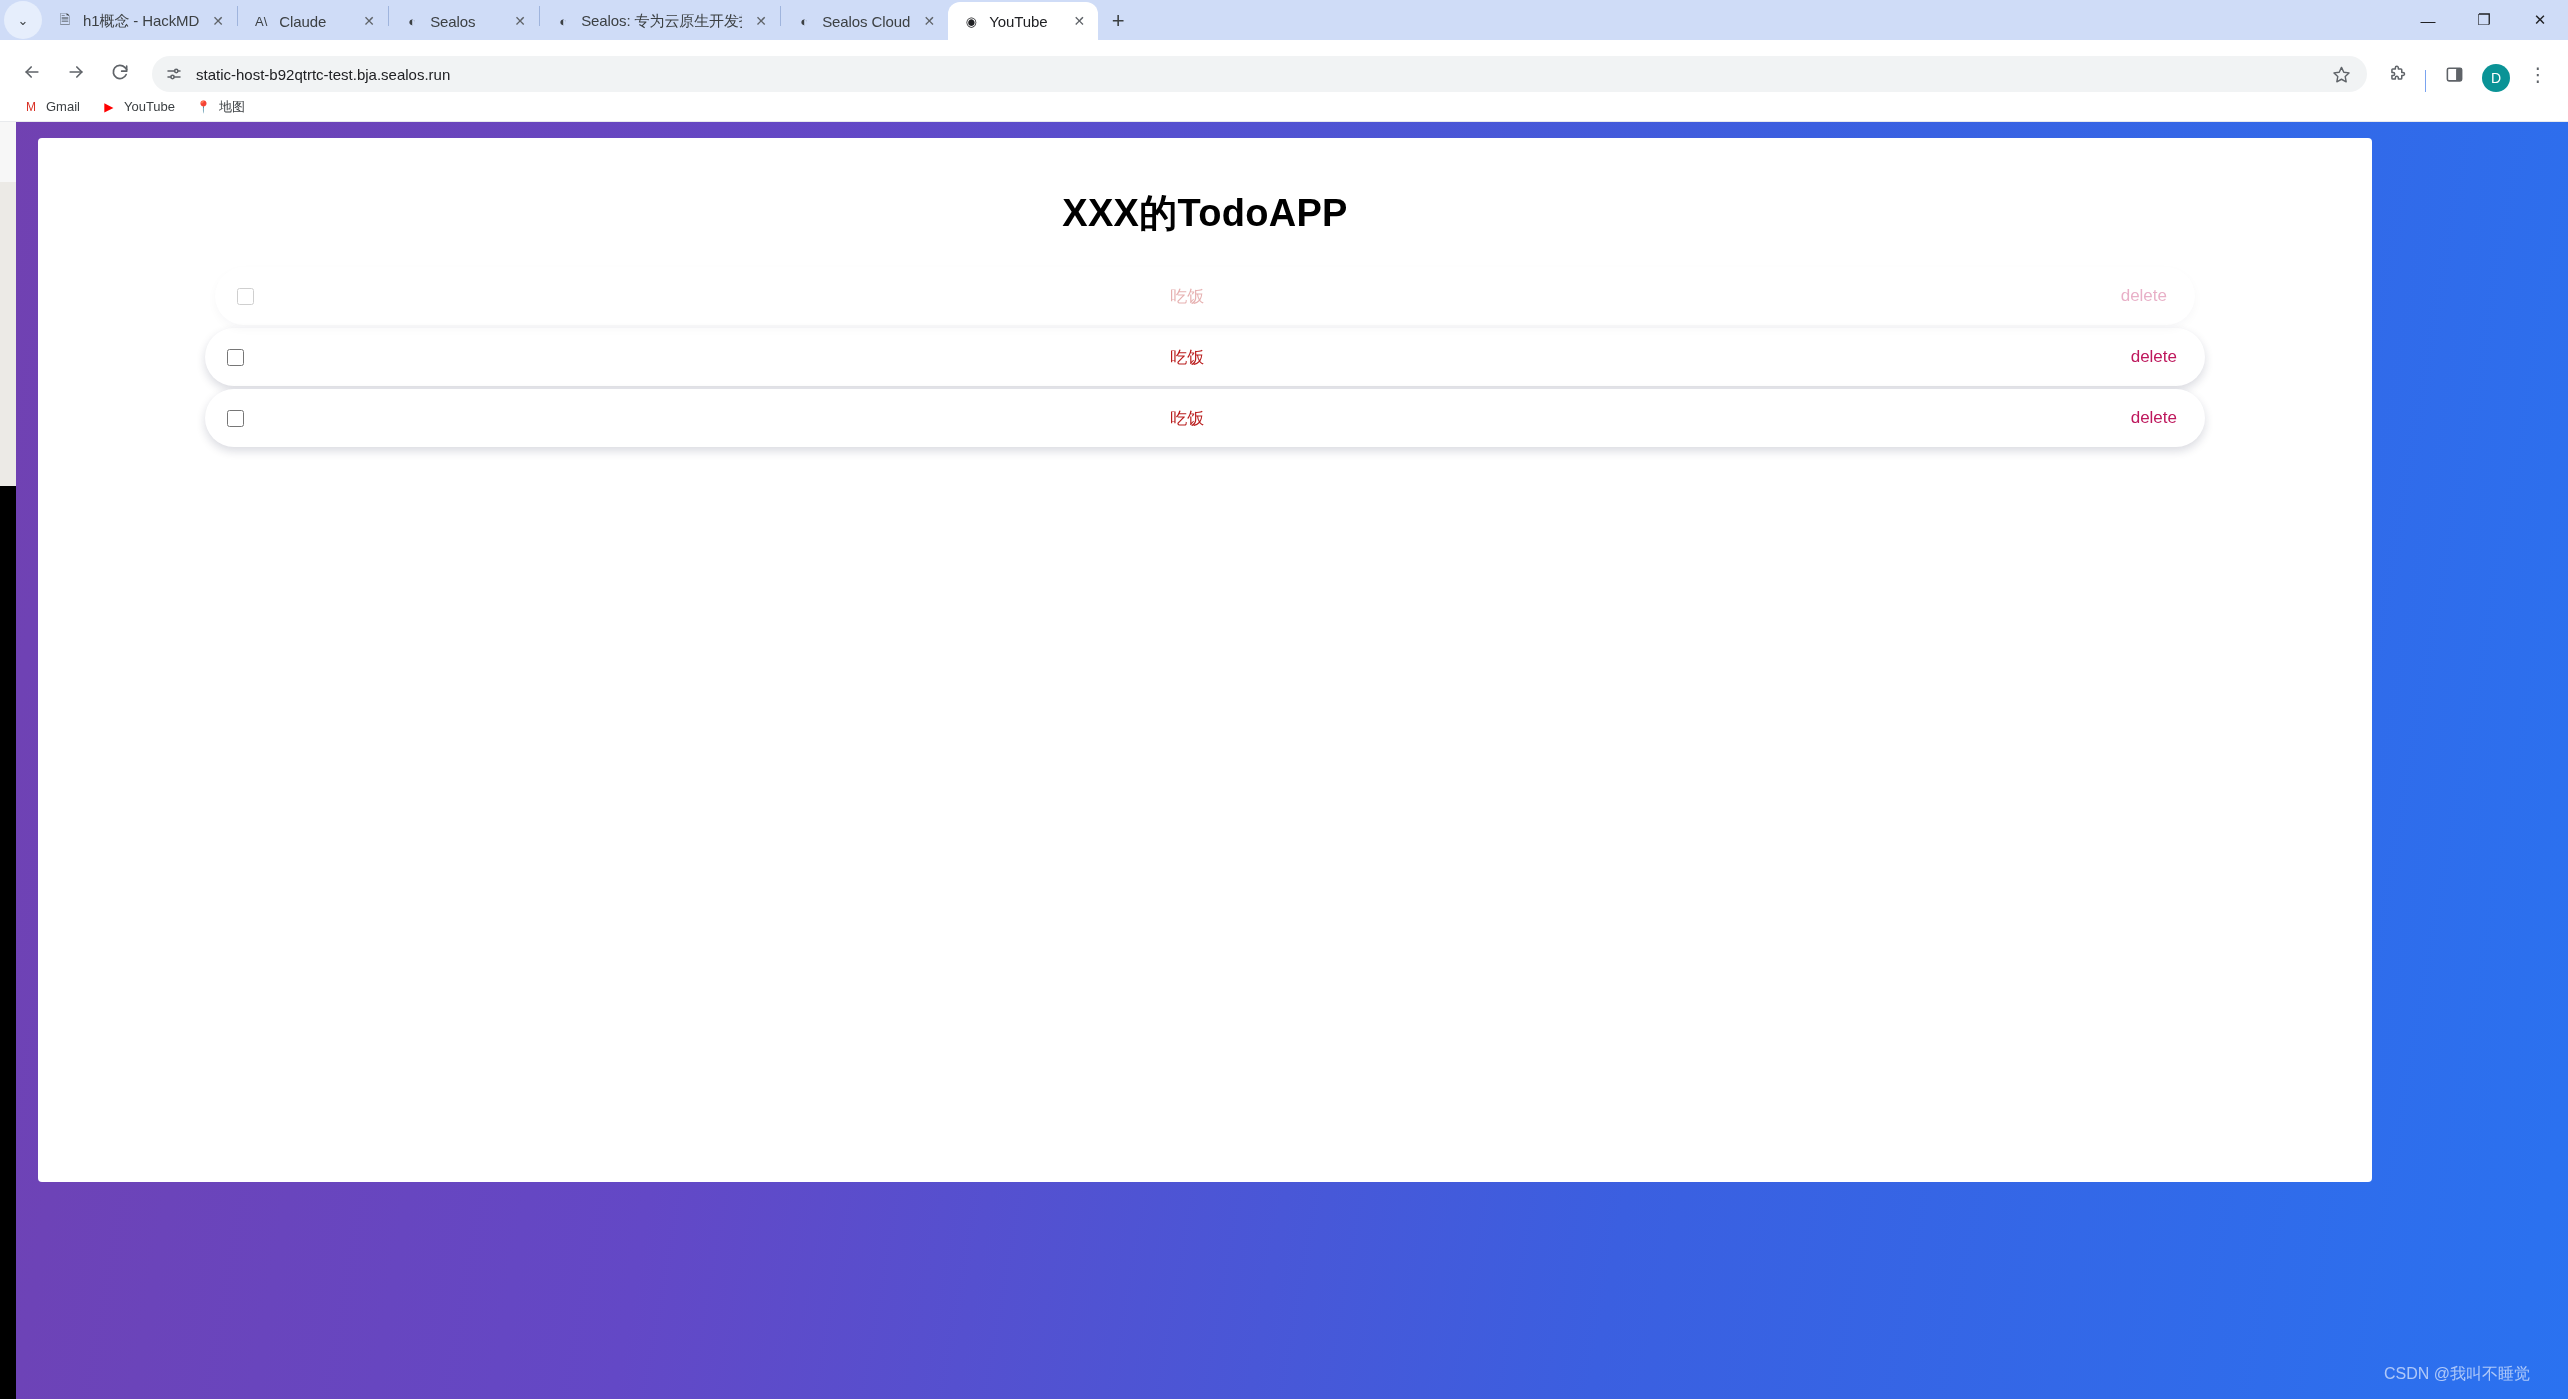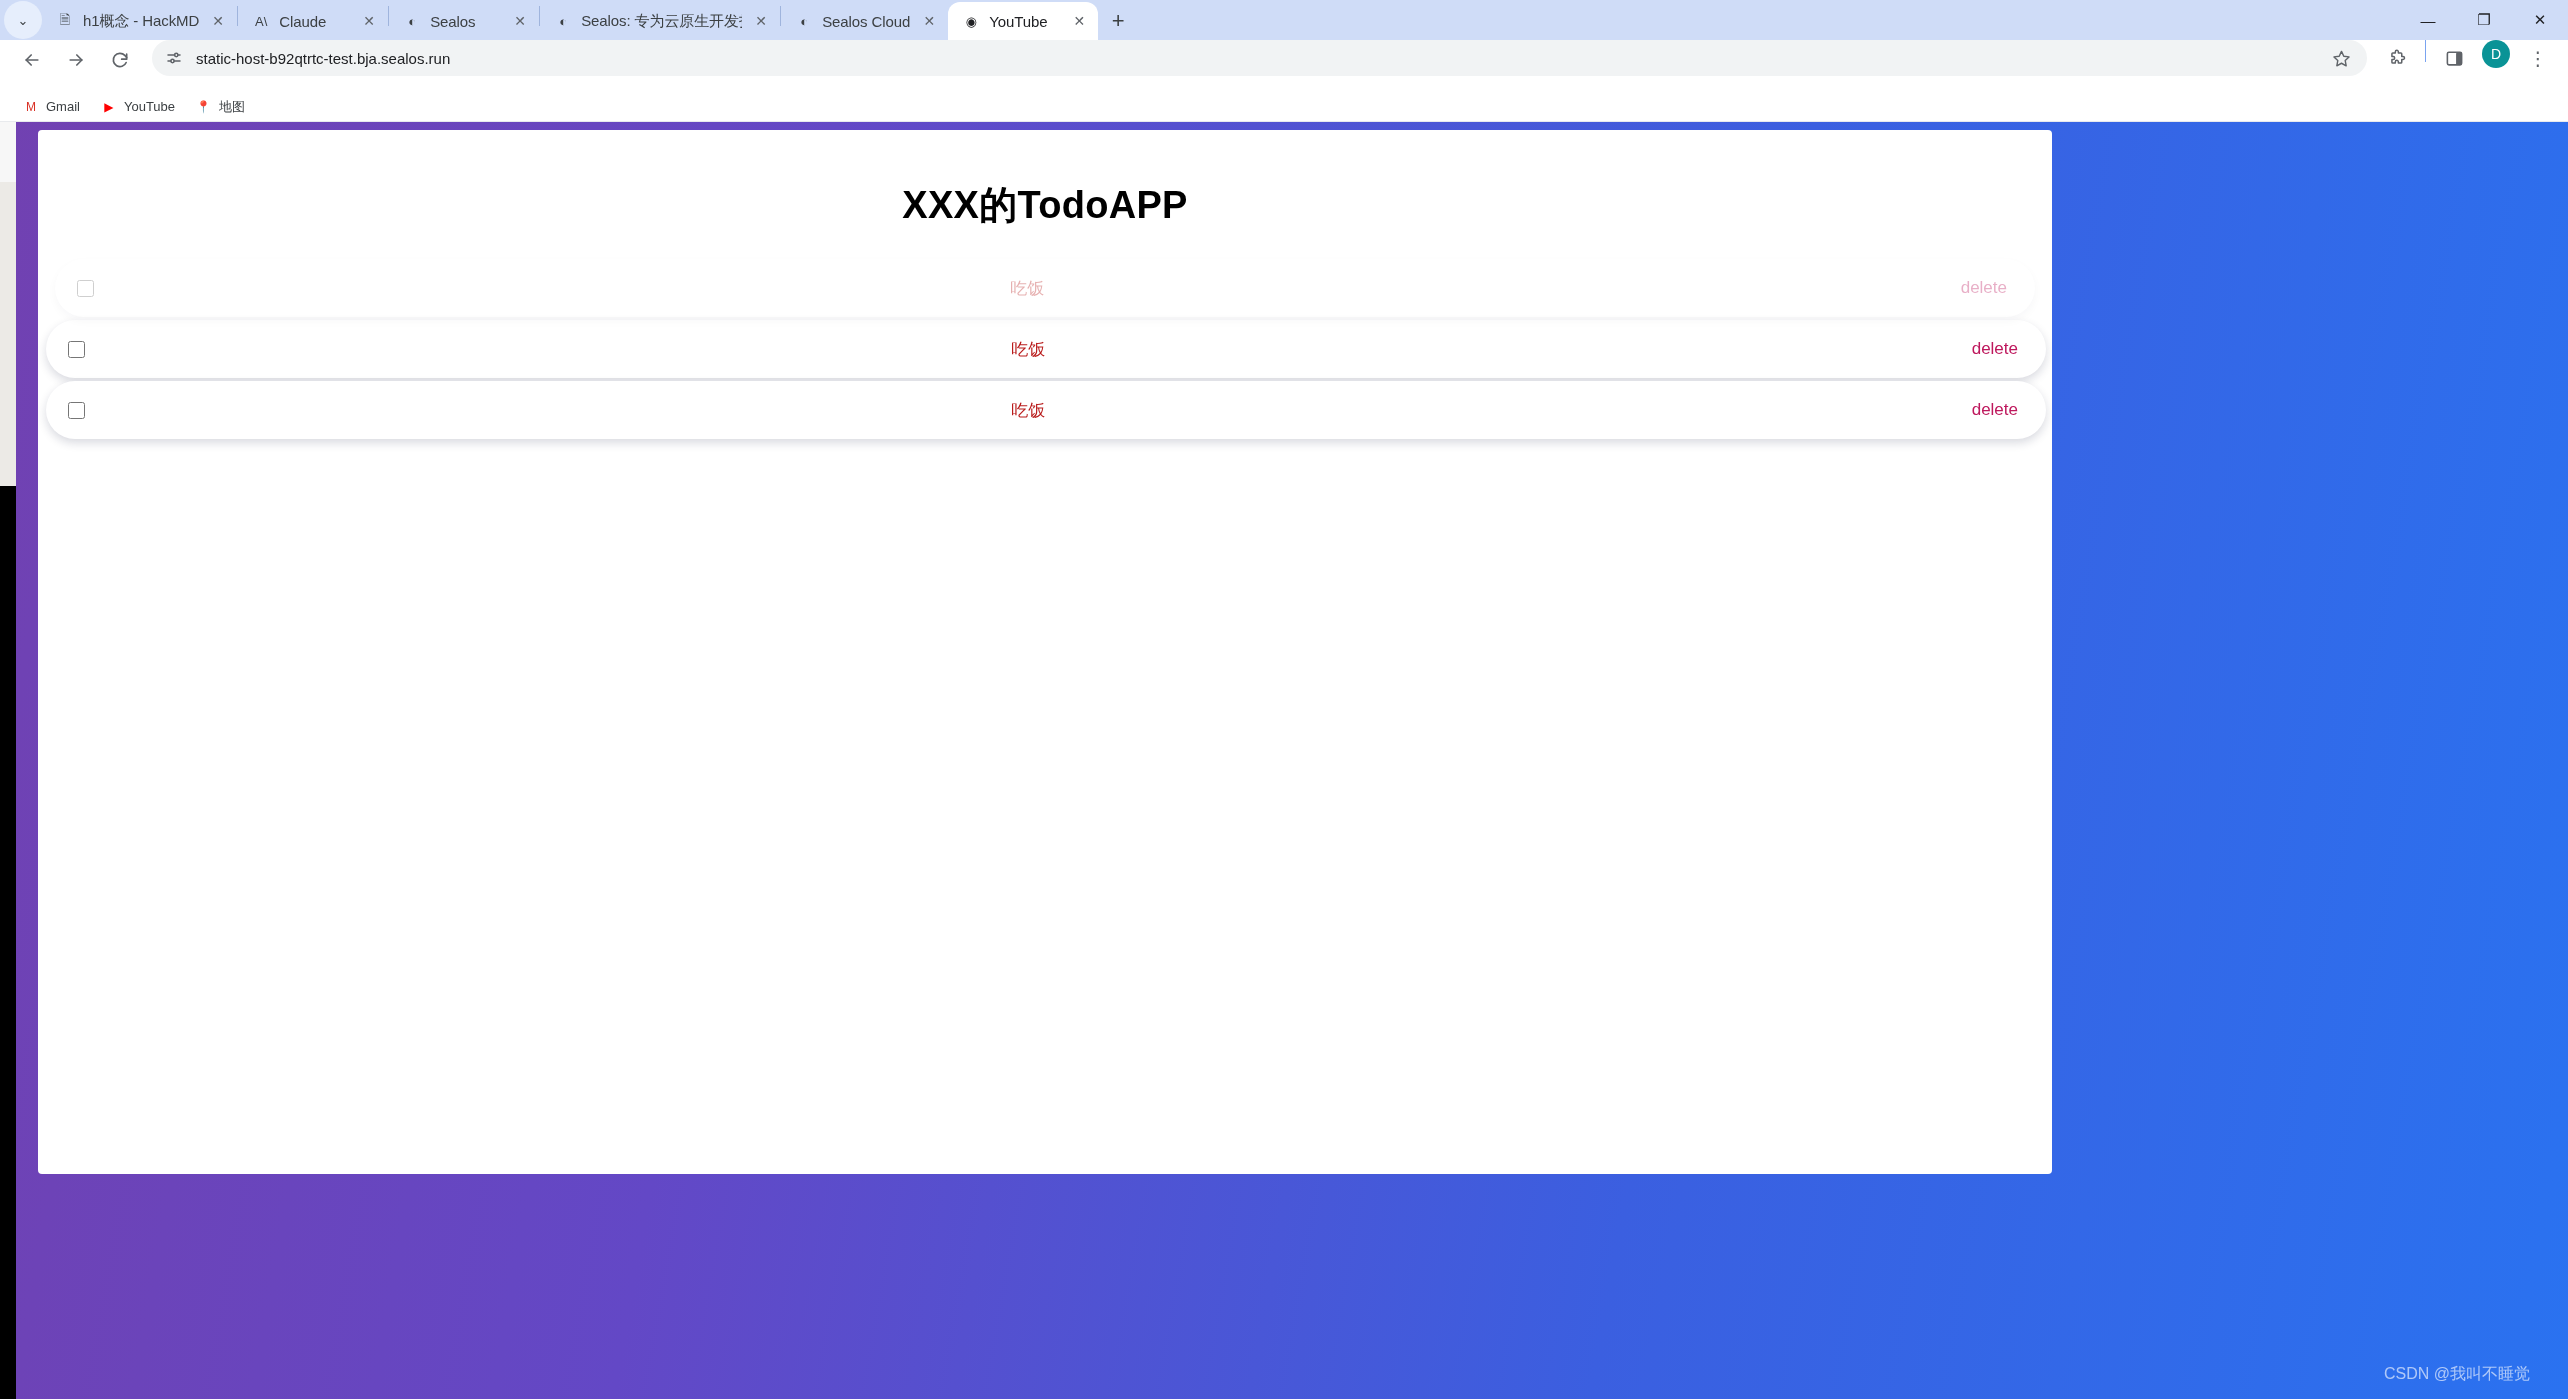--- a/index.html
+++ b/index.html
@@ -81,21 +81,21 @@
   }
   .wincontrols div {
     width: 56px; height: 40px;
     display: flex; align-items: center; justify-content: center;
     color: #202124; font-size: 15px;
   }
 
   .toolbar {
     height: 52px;
     background: #ffffff;
-    display: flex; align-items: flex-start;
+    display: flex; align-items: flex-end;
     padding: 0 12px;
     gap: 4px;
   }
   .nav-btn {
     width: 40px; height: 40px; flex: 0 0 40px;
     display: flex; align-items: center; justify-content: center;
     color: #5f6368;
     border-radius: 50%;
   }
   .nav-btn svg { display: block; }
@@ -184,22 +184,22 @@
     background: #eceae6;
   }
   .leftstrip-top2 {
     position: absolute; left: 0; top: 0;
     width: 16px; height: 60px;
     background: #f7f7f7;
   }
 
   .app-card {
     position: absolute;
-    left: 38px; top: 8px;
-    width: 2014px;
+    left: 38px; top: 16px;
+    width: 2334px;
     height: 1044px;
     background: #ffffff;
     border-radius: 4px;
     overflow: hidden;
   }
 
   .app-title {
     text-align: center;
     font-size: 38px;
     font-weight: bold;

